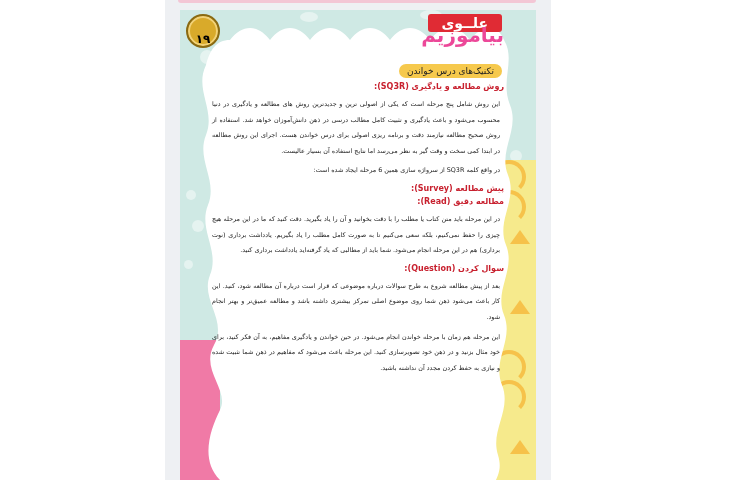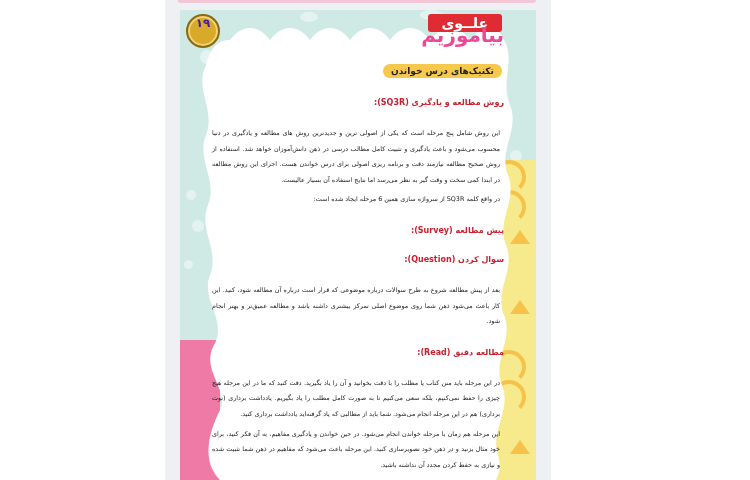--- a/index.html
+++ b/index.html
@@ -33,39 +33,39 @@
     border:4px solid #f6c24a; border-left-color:transparent; border-bottom-color:transparent;
   }
   .yellow-band .tri {
     position:absolute; right:6px; width:0; height:0;
     border-left:10px solid transparent; border-right:10px solid transparent; border-bottom:14px solid #f6c24a;
   }
   svg.wave { position:absolute; }
   .badge-num {
     position:absolute; left:186px; top:14px; width:30px; height:30px; border-radius:50%;
     background:#d9aa2a; border:2px solid #8a6a12;
-    display:flex; align-items:flex-start; justify-content:center;
-    font-size:12px; color:#4c1d95; font-weight:bold; box-shadow:0 0 0 2px #f1d279 inset;
+    display:flex; align-items:flex-end; justify-content:center;
+    font-size:12px; color:#000000; font-weight:bold; box-shadow:0 0 0 2px #f1d279 inset;
   }
   .brand {
     position:absolute; right:248px; top:14px; background:#e02b34; color:#fff;
     font-weight:bold; font-size:14px; padding:1px 14px; border-radius:3px; line-height:16px;
   }
   .title {
     position:absolute; right:246px; top:23px; color:#ec4899; font-weight:bold; font-size:20px; line-height:24px;
   }
   .chip {
     position:absolute; right:248px; top:64px; background:#f6c94d; color:#222;
-    font-size:9px; padding:1px 8px; border-radius:8px; line-height:12px;font-weight:bold;
+    font-size:9px; padding:1px 8px; border-radius:8px; line-height:12px;
   }
   .content {
     position:absolute; left:208px; top:80px; width:296px; direction:rtl; text-align:justify;
     color:#222;
   }
-  .h { color:#c8212f; font-size:8px; font-weight:bold; line-height:12px; margin:17px 0; }
+  .h { color:#c8212f; font-size:8px; font-weight:bold; line-height:12px; margin:1px 0; }
   .p { font-size:6.4px; line-height:15.6px; margin:4px; }
 </style>
 </head>
 <body>
 
 <div class="frame"></div>
 <div class="prev-page-strip"></div>
 
 <div class="panel">
   <div class="dots">
@@ -114,25 +114,25 @@
 <div class="content">
   <div>
     <div class="h">روش مطالعه و یادگیری (SQ3R):</div>
     <p class="p">این روش شامل پنج مرحله است که یکی از اصولی ترین و جدیدترین روش های مطالعه و یادگیری در دنیا محسوب می‌شود و باعث یادگیری و تثبیت کامل مطالب درسی در ذهن دانش‌آموزان خواهد شد. استفاده از روش صحیح مطالعه نیازمند دقت و برنامه ریزی اصولی برای درس خواندن هست. اجرای این روش مطالعه در ابتدا کمی سخت و وقت گیر به نظر می‌رسد اما نتایج استفاده آن بسیار عالیست.</p>
     <p class="p">در واقع کلمه SQ3R از سرواژه سازی همین 6 مرحله ایجاد شده است:</p>
   </div>
   <div>
     <div class="h">پیش مطالعه (Survey):</div>
   </div>
   <div>
+    <div class="h">مطالعه دقیق (Read):</div>
+    <p class="p">در این مرحله باید متن کتاب یا مطلب را با دقت بخوانید و آن را یاد بگیرید. دقت کنید که ما در این مرحله هیچ چیزی را حفظ نمی‌کنیم، بلکه سعی می‌کنیم تا به صورت کامل مطلب را یاد بگیریم. یادداشت برداری (نوت برداری) هم در این مرحله انجام می‌شود. شما باید از مطالبی که یاد گرفته‌اید یادداشت برداری کنید.</p>
+  </div>
+  <div>
     <div class="h">سوال کردن (Question):</div>
     <p class="p">بعد از پیش مطالعه شروع به طرح سوالات درباره موضوعی که قرار است درباره آن مطالعه شود، کنید. این کار باعث می‌شود ذهن شما روی موضوع اصلی تمرکز بیشتری داشته باشد و مطالعه عمیق‌تر و بهتر انجام شود.</p>
-  </div>
-  <div>
-    <div class="h">مطالعه دقیق (Read):</div>
-    <p class="p">در این مرحله باید متن کتاب یا مطلب را با دقت بخوانید و آن را یاد بگیرید. دقت کنید که ما در این مرحله هیچ چیزی را حفظ نمی‌کنیم، بلکه سعی می‌کنیم تا به صورت کامل مطلب را یاد بگیریم. یادداشت برداری (نوت برداری) هم در این مرحله انجام می‌شود. شما باید از مطالبی که یاد گرفته‌اید یادداشت برداری کنید.</p>
   </div>
   <div>
     <p class="p">این مرحله هم زمان با مرحله خواندن انجام می‌شود. در حین خواندن و یادگیری مفاهیم، به آن فکر کنید، برای خود مثال بزنید و در ذهن خود تصویرسازی کنید. این مرحله باعث می‌شود که مفاهیم در ذهن شما تثبیت شده و نیازی به حفظ کردن مجدد آن نداشته باشید.</p>
   </div>
   <div>
   </div>
 </div>
 
 </body></html>

